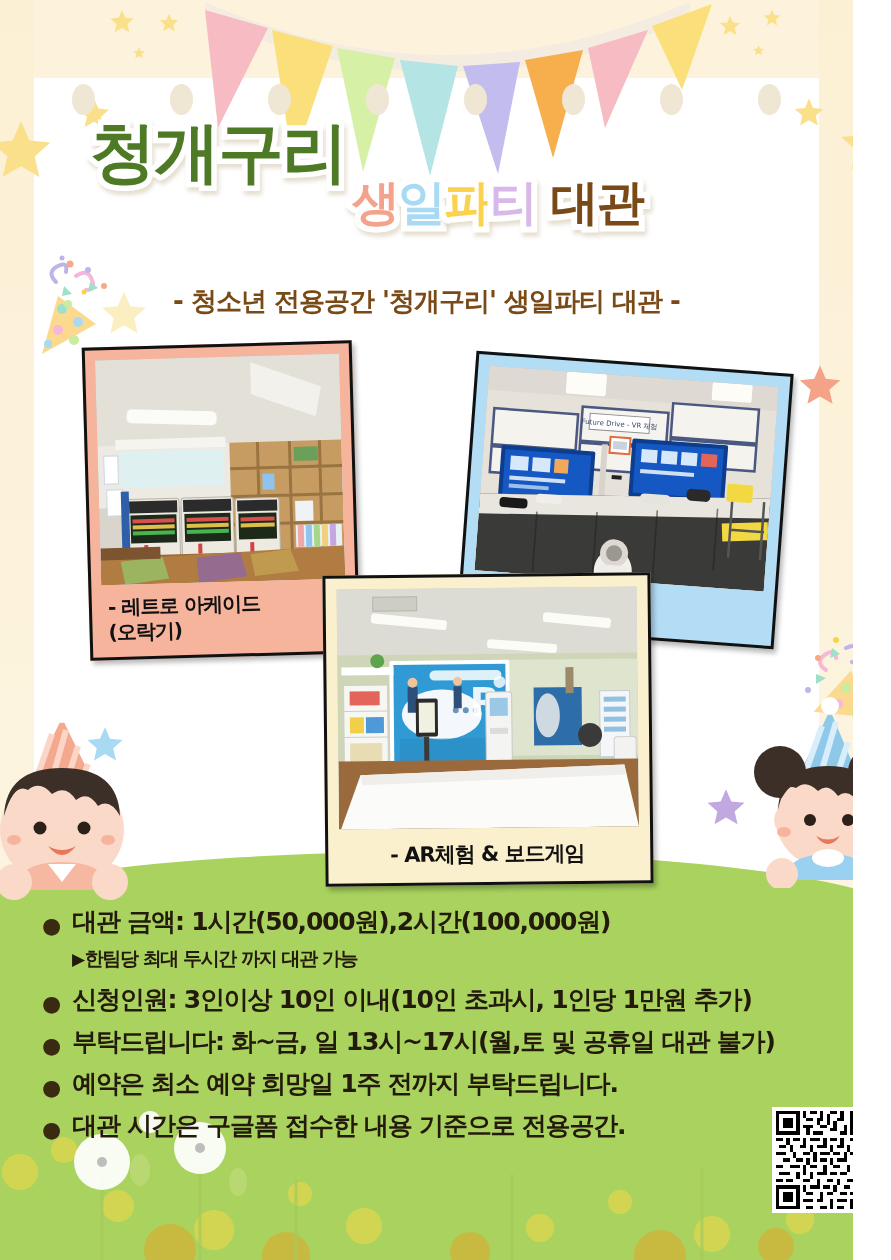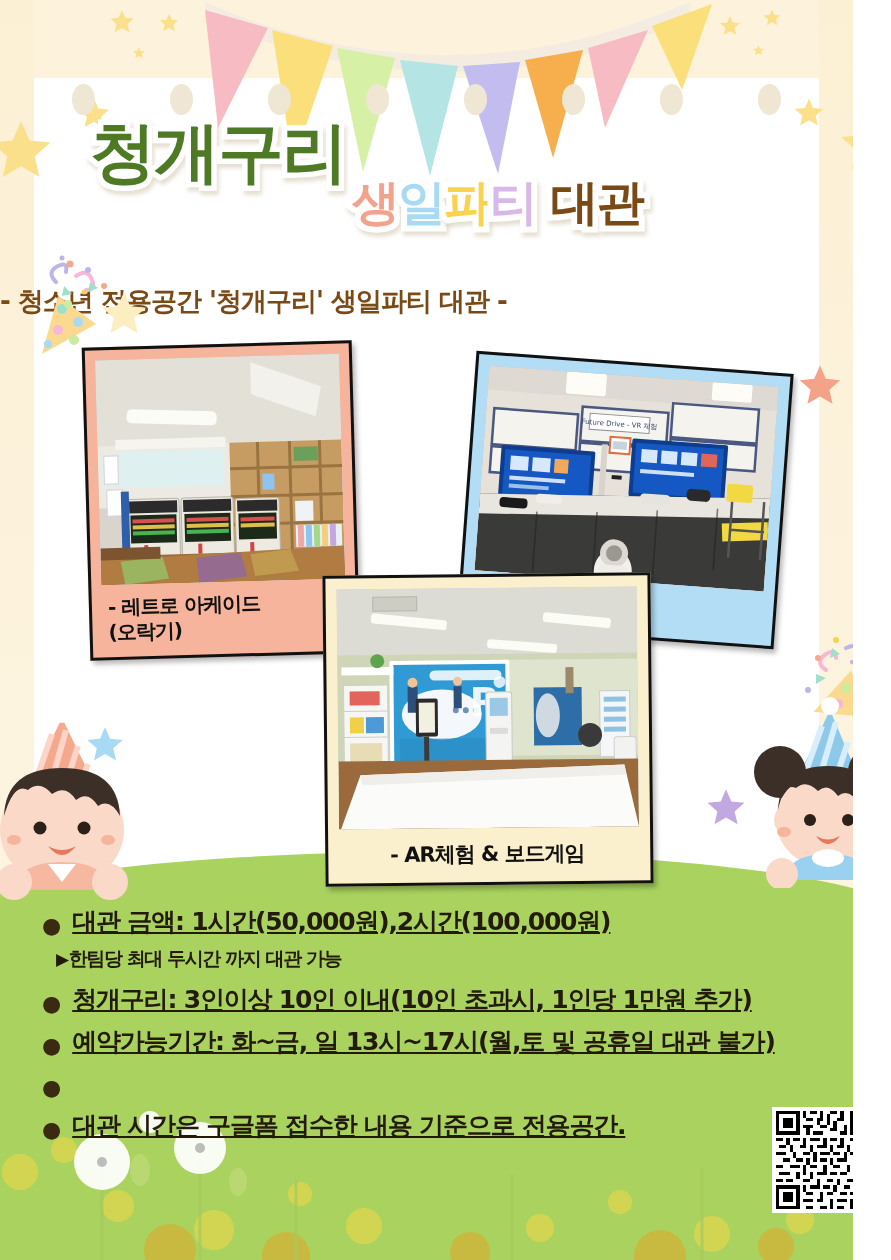--- a/index.html
+++ b/index.html
@@ -35,21 +35,21 @@
   .title-wrap{position:absolute;left:0;right:0;top:120px;z-index:8;pointer-events:none;}
   .t-line{font-weight:bold;letter-spacing:-2px;white-space:nowrap;}
   .t1{position:absolute;left:90px;top:0;font-size:66px;line-height:1;
       color:#4e7a26;
       -webkit-text-stroke:11px #ffffff;paint-order:stroke fill;
       filter:drop-shadow(2px 4px 2px rgba(180,160,120,.35));}
   .t2{position:absolute;left:352px;top:58px;font-size:48px;line-height:1;}
   .t2 span{-webkit-text-stroke:12px #ffffff;paint-order:stroke fill;
            filter:drop-shadow(2px 4px 2px rgba(180,160,120,.35));}
 
-  .subtitle{position:absolute;left:0;right:0;top:284px;z-index:8;
+  .subtitle{position:absolute;left:0;right:0;top:284px;text-align:center;z-index:8;
      font-size:26px;font-weight:bold;color:#7a4a16;letter-spacing:-1px;white-space:nowrap;}
 
   
   .photo{position:absolute;z-index:7;border:3px solid #111;box-shadow:3px 4px 5px rgba(0,0,0,.28);}
   .photo .img{position:relative;overflow:hidden;background:#cfcfcf;}
   .cap{font-weight:bold;color:#111;letter-spacing:-1px;}
 
   
   .p1{left:86px;top:344px;width:244px;transform:rotate(-1.6deg);background:#f7b49c;padding:10px 10px 0 10px;}
   .p1 .img{height:225px;}
@@ -68,22 +68,22 @@
   
   .green{position:absolute;left:0;right:0;bottom:0;height:420px;z-index:4;overflow:hidden;}
   .hill{position:absolute;left:-60px;right:-60px;top:12px;height:520px;background:#a9d35e;
         border-radius:50% 50% 0 0 / 70px 70px 0 0;}
   .green-flat{position:absolute;left:0;right:0;top:78px;bottom:0;background:#a9d35e;}
 
   
   .info{position:absolute;left:0;right:0;top:908px;z-index:9;padding-left:42px;}
   .li{display:flex;align-items:flex-start;margin-bottom:13px;}
   .bul{color:#3a2a12;font-size:22px;line-height:1;margin-right:11px;margin-top:7px;}
-  .li-txt{font-size:25px;font-weight:bold;color:#231a0c;letter-spacing:-1.2px;white-space:nowrap;line-height:1.1;text-decoration:underline;}
-  .sub-li{margin:-4px 0 14px 14px;font-size:19px;font-weight:bold;color:#231a0c;
+  .li-txt{font-size:25px;font-weight:bold;color:#231a0c;letter-spacing:-1.2px;white-space:nowrap;line-height:1.1;}
+  .sub-li{margin:-4px 0 14px 30px;font-size:19px;font-weight:bold;color:#231a0c;
           letter-spacing:-1.4px;white-space:nowrap;}
   .sub-li .tri{font-size:17px;margin-right:1px;}
 
   
   .cta{position:absolute;left:0;right:0;top:1155px;z-index:10;text-align:center;
        padding-right:120px;font-size:39px;font-weight:bold;color:#111;letter-spacing:-2px;
        text-shadow:2px 2px 0 #fff,-1px -1px 0 #fff,1px -1px 0 #fff,-1px 1px 0 #fff;white-space:nowrap;}
   .cta .tri{font-size:36px;}
   .footer{position:absolute;left:0;right:0;top:1208px;z-index:10;text-align:center;
        font-size:33px;font-weight:bold;color:#111;letter-spacing:-1.6px;
@@ -522,30 +522,31 @@
       <span class="bul">●</span>
       <span class="li-txt">대관 금액: 1시간(50,000원),2시간(100,000원)</span>
     </div>
 
     <div class="sub-li">
       <span class="tri">▶</span><span>한팀당 최대 두시간 까지 대관 가능</span>
     </div>
 
     <div class="li">
       <span class="bul">●</span>
-      <span class="li-txt">청개구리: 3인이상 10인 이내(10인 초과시, 1인당 1만원 추가)</span>
+      <span class="li-txt">신청인원: 3인이상 10인 이내(10인 초과시, 1인당 1만원 추가)</span>
     </div>
 
     <div class="li">
       <span class="bul">●</span>
-      <span class="li-txt">예약가능기간: 화~금, 일 13시~17시(월,토 및 공휴일 대관 불가)</span>
+      <span class="li-txt">부탁드립니다: 화~금, 일 13시~17시(월,토 및 공휴일 대관 불가)</span>
     </div>
 
     <div class="li">
       <span class="bul">●</span>
+      <span class="li-txt">예약은 최소 예약 희망일 1주 전까지 부탁드립니다.</span>
     </div>
 
     <div class="li">
       <span class="bul">●</span>
       <span class="li-txt">대관 시간은 구글폼 접수한 내용 기준으로 전용공간.</span>
     </div>
   </div>
 
 
   <div class="qr">

